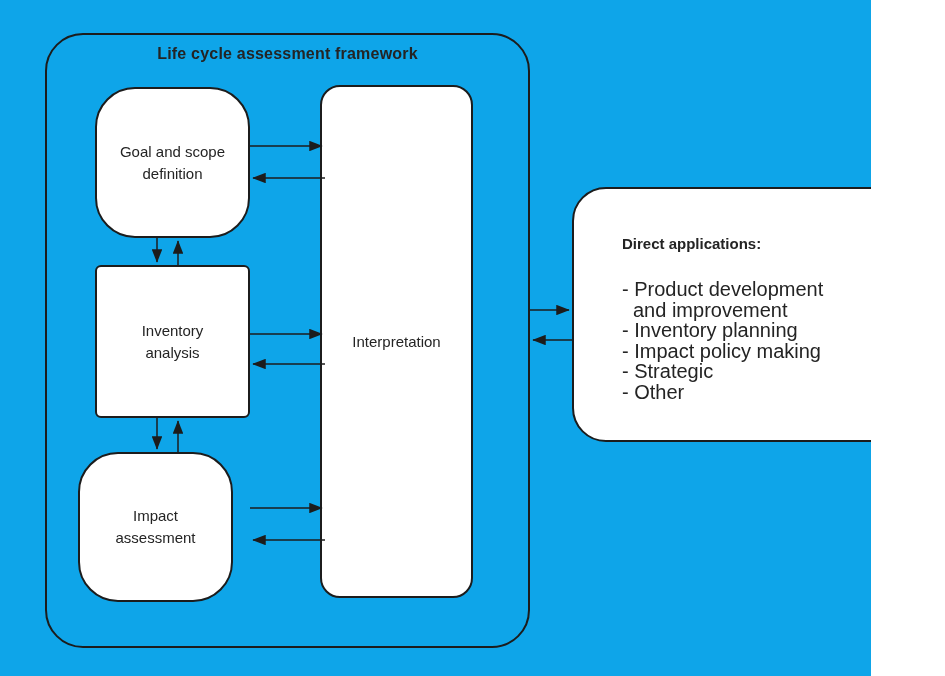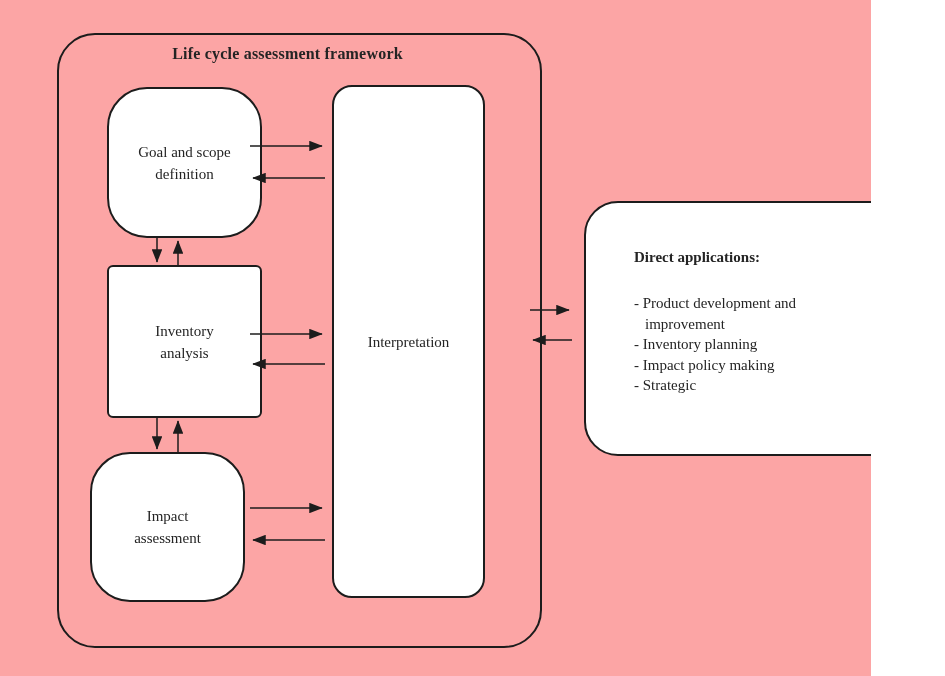--- a/index.html
+++ b/index.html
@@ -4,31 +4,30 @@
 <style>
   html, body {
     margin: 0;
     padding: 0;
     background: #ffffff;
   }
   #stage {
     position: relative;
     width: 871px;
     height: 676px;
-    background: #fca5a5;
-    font-family: Liberation Serif, serif;
+    background: #0ea5e9;
+    font-family: Liberation Sans, sans-serif;
     color: #242424;
     overflow: hidden;
   }
   .box {
     position: absolute;
     box-sizing: border-box;
     border: 2px solid #1c1c1c;
     background: #ffffff;
-    margin-left: 12px;
   }
   .stage-box {
     border-radius: 40px;
     display: flex;
     align-items: center;
     justify-content: center;
     text-align: center;
   }
   .stage-label {
     font-size: 15px;
@@ -52,42 +51,42 @@
   }
   #goal-box        { left: 95px;  top: 87px;  width: 155px; height: 151px; }
   #inventory-box   { left: 95px;  top: 265px; width: 155px; height: 153px; border-radius: 6px; }
   #impact-box      { left: 78px;  top: 452px; width: 155px; height: 150px; }
   #interpretation-box {
     left: 320px; top: 85px;
     width: 153px; height: 513px;
     border-radius: 20px;
   }
   #direct-apps-box {
-    left: 572px; top: 201px;
+    left: 572px; top: 187px;
     width: 331px; height: 255px;
     border-radius: 34px;
     display: block;
   }
   #direct-apps-inner {
     padding: 45px 24px 0 48px;
   }
   #direct-apps-heading {
     font-size: 15px;
     font-weight: bold;
     line-height: 19px;
     margin: 0;
   }
   #direct-apps-list {
     list-style: none;
     margin: 26px 0 0 0;
     padding: 0;
     max-width: 205px;
   }
   #direct-apps-list li {
-    font-size: 15px;
+    font-size: 20px;
     line-height: 20.5px;
     padding-left: 11px;
     text-indent: -11px; 
   }
   #arrow-layer {
     position: absolute;
     left: 0; top: 0;
     pointer-events: none;
   }
   #arrow-layer line {
@@ -124,20 +123,21 @@
   </div>
 
   <div class="box" id="direct-apps-box">
     <div id="direct-apps-inner">
       <p id="direct-apps-heading">Direct applications:</p>
       <ul id="direct-apps-list">
         <li>- Product development and improvement</li>
         <li>- Inventory planning</li>
         <li>- Impact policy making</li>
         <li>- Strategic</li>
+        <li>- Other</li>
       </ul>
     </div>
   </div>
 
   <svg id="arrow-layer" width="945" height="676" viewBox="0 0 945 676">
     <defs>
       <marker id="ah" markerWidth="9" markerHeight="7" refX="8.5" refY="3.5" orient="auto" markerUnits="strokeWidth">
         <path d="M0,0 L9,3.5 L0,7 Z" fill="#1c1c1c"></path>
       </marker>
     </defs>

